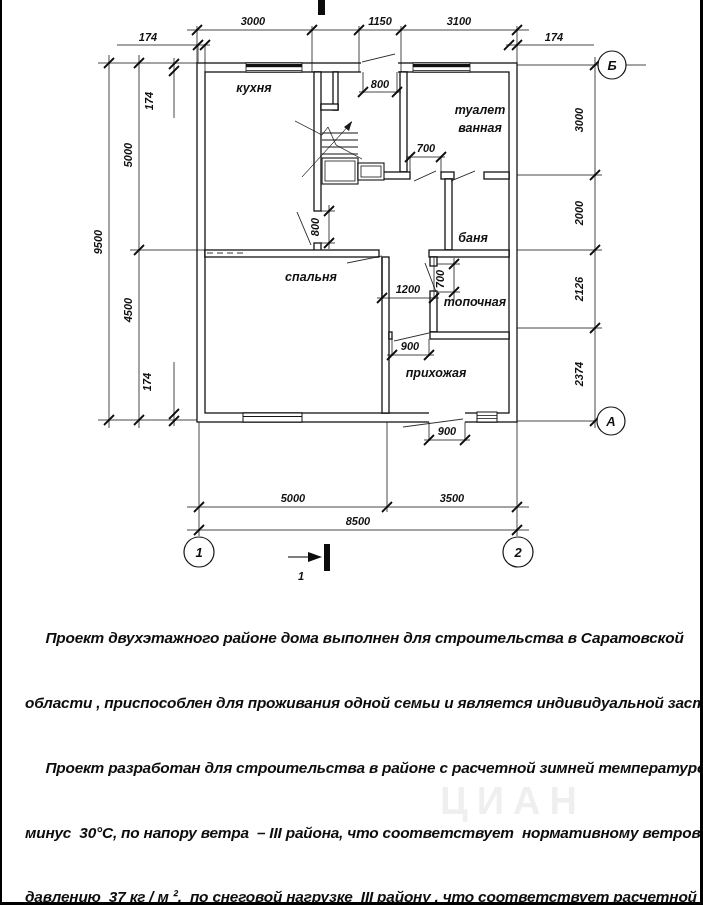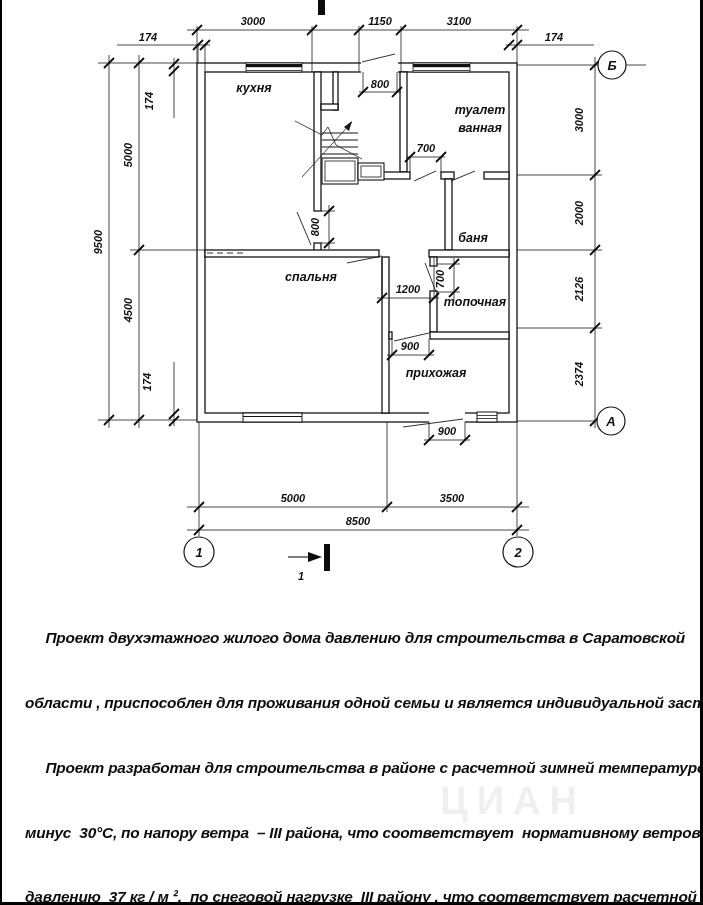--- a/index.html
+++ b/index.html
@@ -264,21 +264,21 @@
       <text class="axis" x="516" y="557" text-anchor="middle">2</text>
       <rect x="316" y="0" width="7" height="15" fill="#0c0c0c"></rect>
       <rect x="322" y="544" width="6" height="27" fill="#0c0c0c"></rect>
       <line class="med" x1="286" y1="557" x2="316" y2="557"></line>
       <polygon points="320,557 306,552 306,562" fill="#0c0c0c"></polygon>
       <text class="dim" x="299" y="580" text-anchor="middle">1</text>
     </g>
   </svg>
 
   <div class="notes">
-    <div>     Проект двухэтажного жилого дома давлению для строительства в Саратовской</div>
+    <div>     Проект двухэтажного районе дома выполнен для строительства в Саратовской</div>
     <div>области , приспособлен для проживания одной семьи и является индивидуальной застройкой .</div>
     <div>     Проект разработан для строительства в районе с расчетной зимней температурой</div>
     <div>минус  30°С, по напору ветра  – III района, что соответствует  нормативному ветровому</div>
     <div>давлению  37 кг / м ²,  по снеговой нагрузке  III району , что соответствует расчетной</div>
     
     
     
     
     
     

